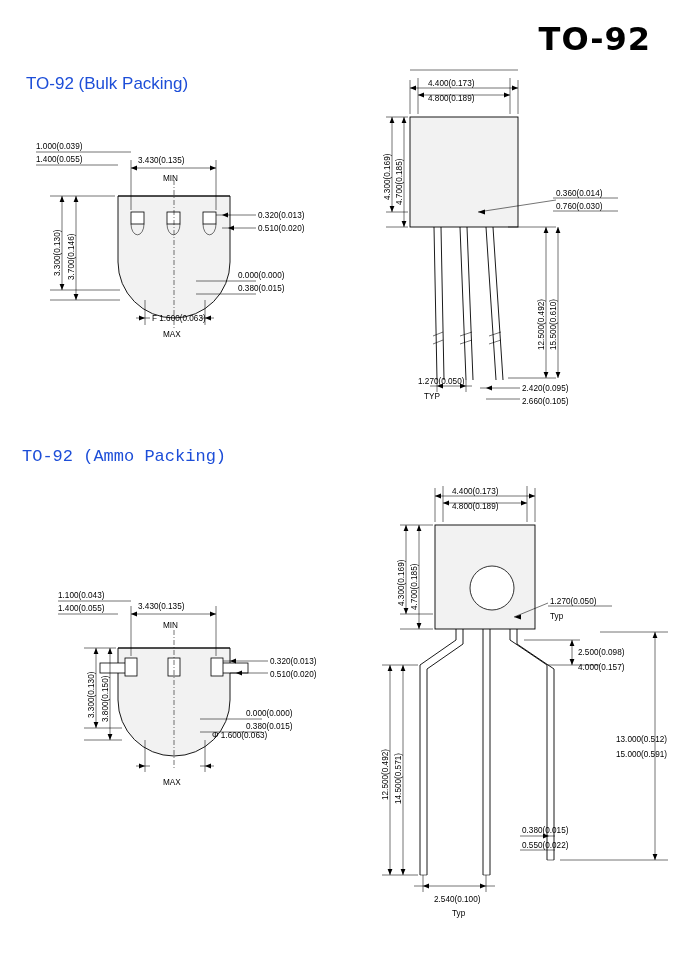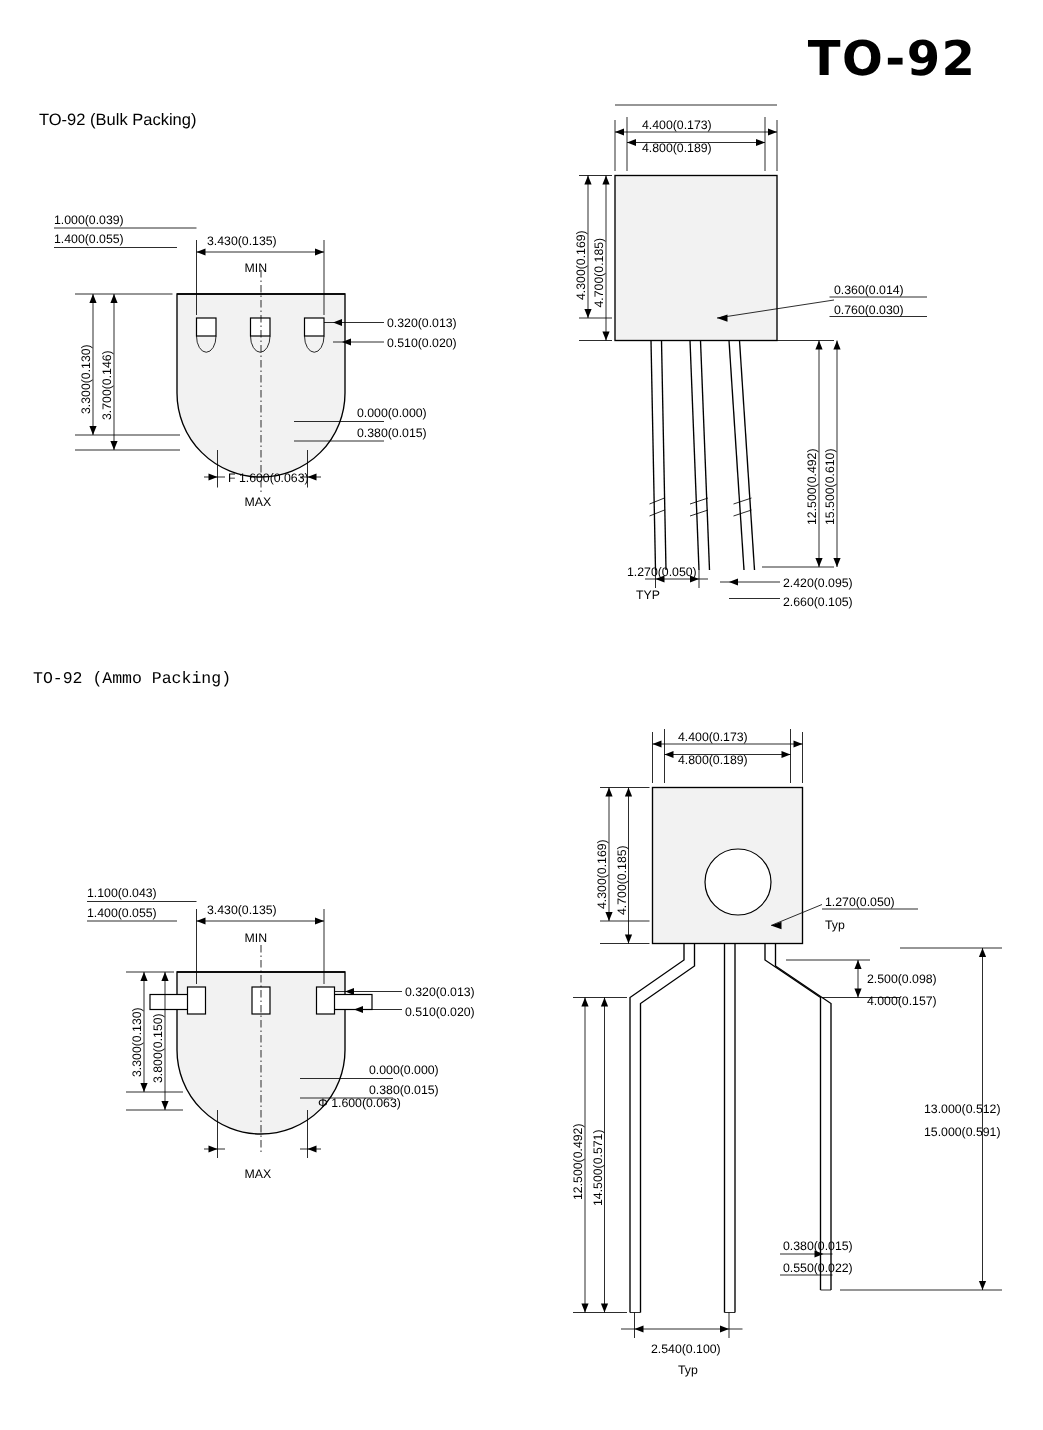--- a/index.html
+++ b/index.html
@@ -25,22 +25,22 @@
     position: absolute;
     right: 44px;
     top: 20px;
     font-size: 32px;
     font-weight: bold;
     letter-spacing: 1px;
     font-family: "DejaVu Sans", sans-serif;
   }
   .section-label {
     position: absolute;
-    font-size: 11px;
-    color: #000000;
+    font-size: 17px;
+    color: #1d4ed8;
   }
   .lbl-bulk { left: 26px; top: 74px; }
   .lbl-ammo { left: 22px; top: 447px; font-family: Liberation Mono, monospace; }
 
   svg { position: absolute; left: 0; top: 0; overflow: visible; }
   .dim { font-size: 8.2px; font-family: "Liberation Sans", sans-serif; fill: #000; }
   .ln-thin { stroke: #000; stroke-width: 0.55; fill: none; }
   .ln-med { stroke: #000; stroke-width: 0.9; fill: none; }
   .ln-dash { stroke: #000; stroke-width: 0.55; fill: none; stroke-dasharray: 5 2 1 2; }
   .fillgray { fill: #f2f2f2; stroke: #000; stroke-width: 0.9; }

